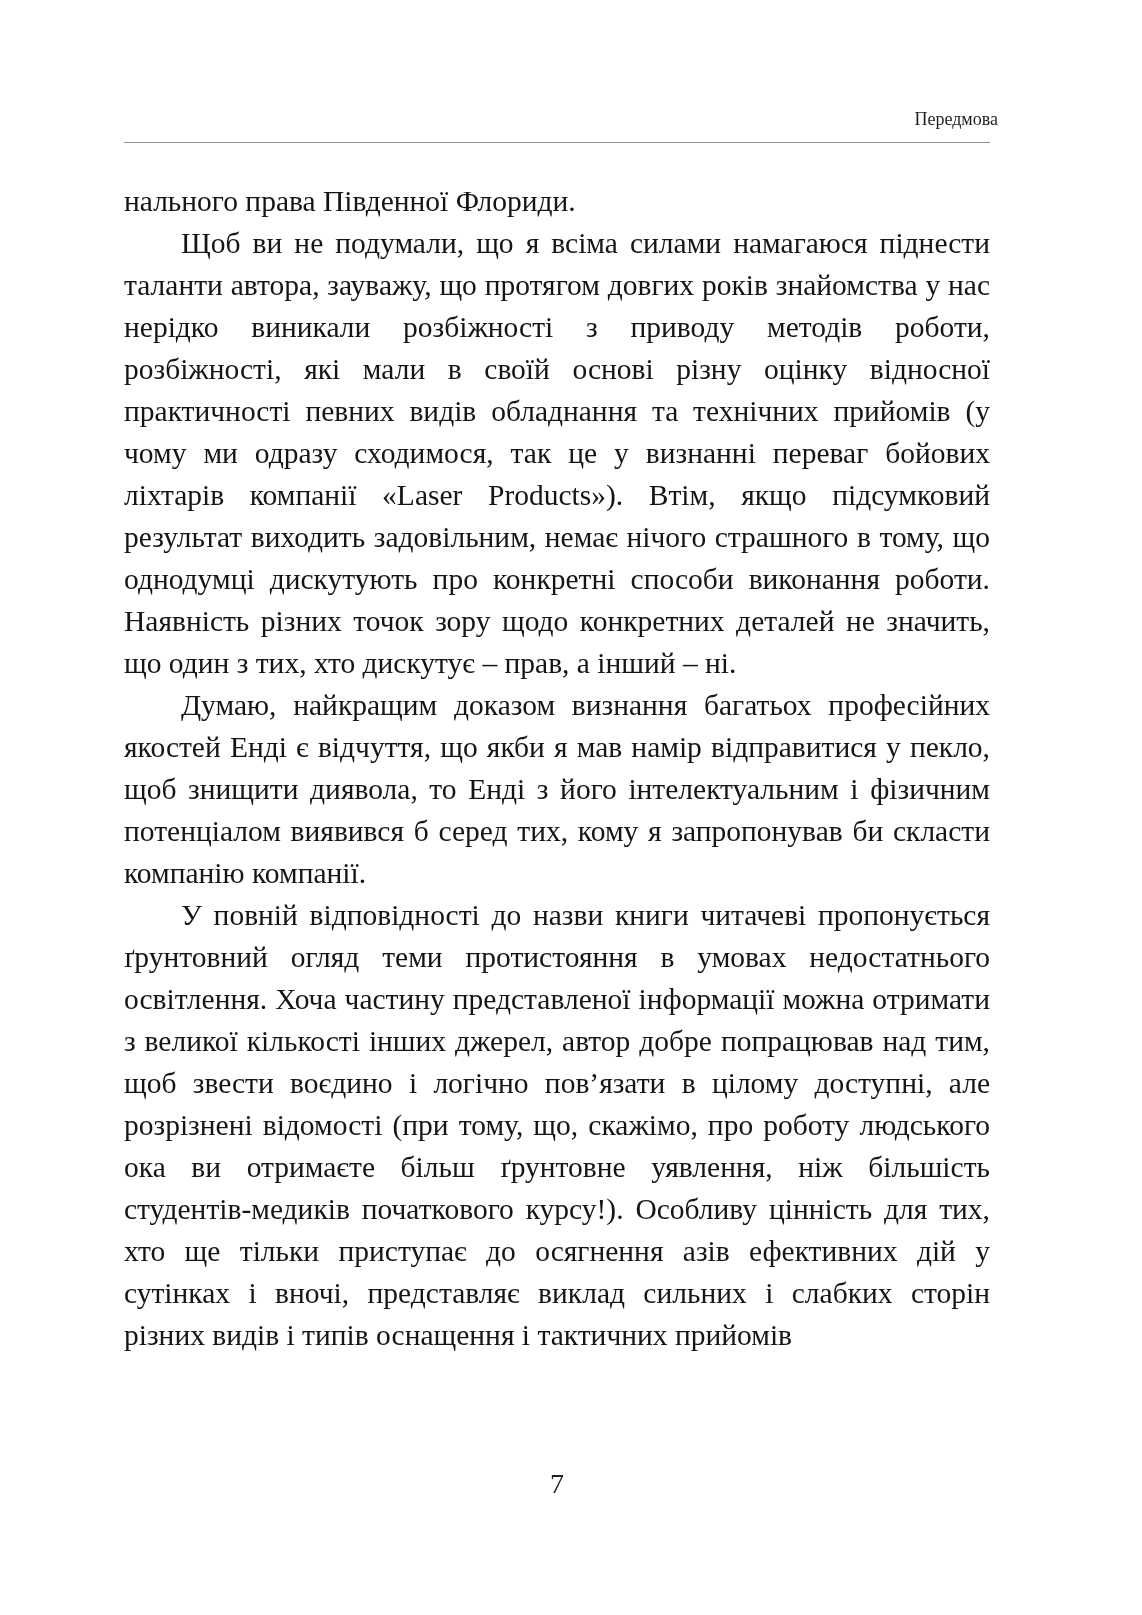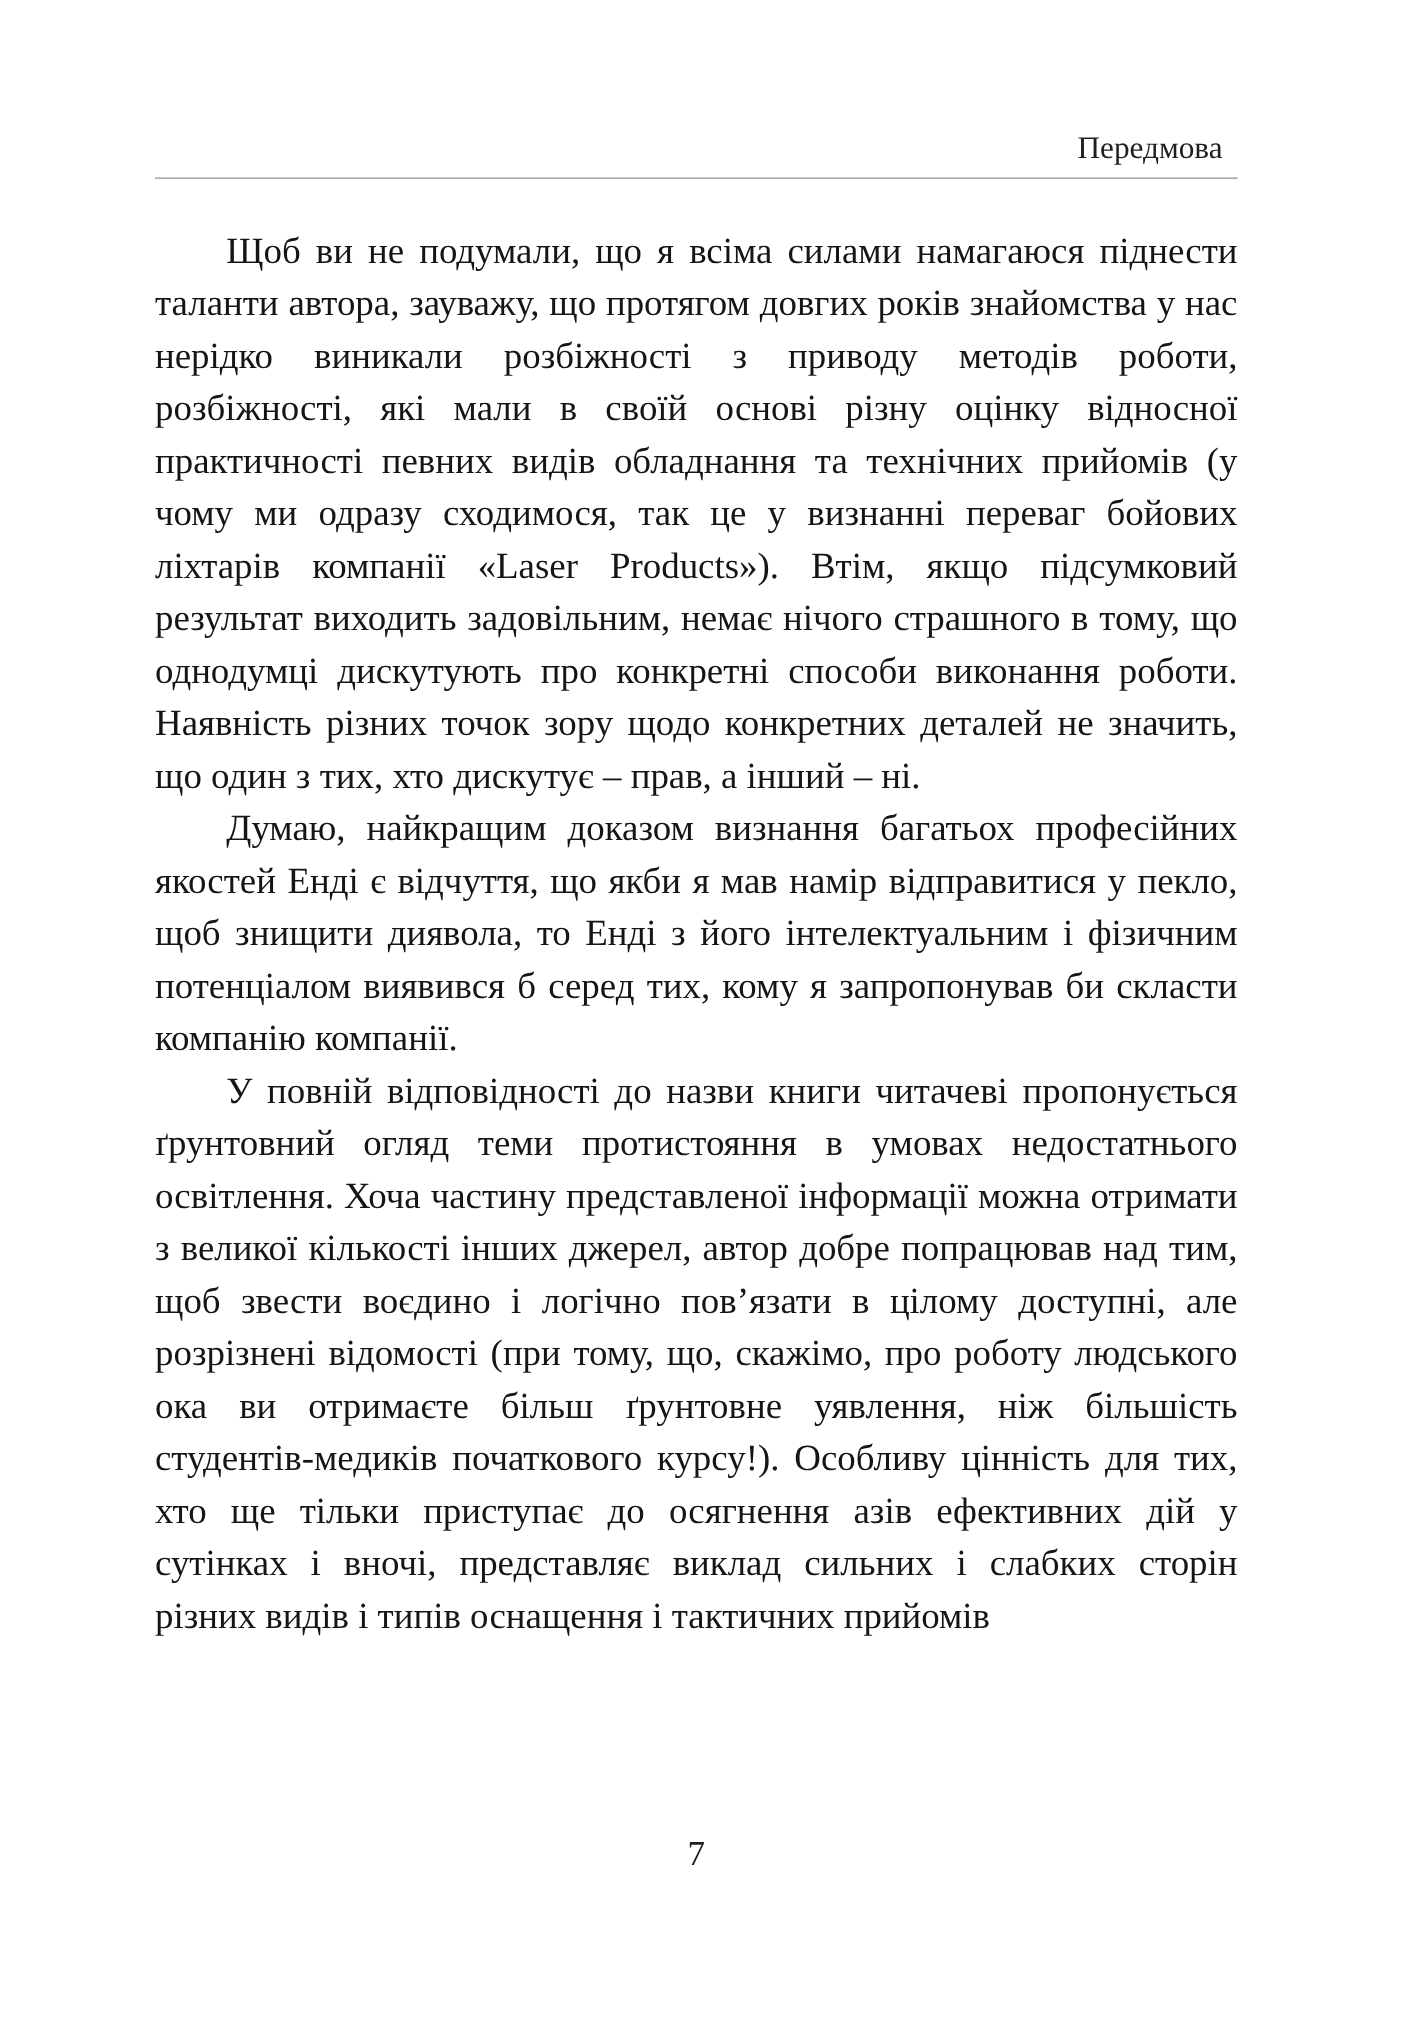--- a/index.html
+++ b/index.html
@@ -14,24 +14,24 @@
     height: 1615px;
     margin: 0 auto;
     background: #ffffff;
     color: #1a1a1a;
     font-family: "Liberation Serif", "DejaVu Serif", serif;
     overflow: hidden;
   }
   .running-head {
     position: absolute;
     top: 104px;
-    left: 112px;
+    left: 132px;
     width: 866px;
     text-align: right;
-    font-size: 25px;
+    font-size: 18px;
     line-height: 30px;
     color: #1f1f1f;
   }
   .head-rule {
     position: absolute;
     top: 142px;
     left: 124px;
     width: 866px;
     height: 0;
     border-top: 1px solid #8f8f8f;
@@ -68,20 +68,21 @@
 </head>
 <body>
 
 <div class="page">
 
   <div class="running-head">Передмова</div>
 
   <div class="head-rule"></div>
 
   <div class="body-text">
+    <p>нального права Південної Флориди.</p>
     <p class="indent">Щоб ви не подумали, що я всіма силами намагаюся піднести таланти автора, зауважу, що протягом довгих років знайомства у нас нерідко виникали розбіжності з приводу методів роботи, розбіжності, які мали в своїй основі різну оцінку відносної практичності певних видів обладнання та технічних прийомів (у чому ми одразу сходимося, так це у визнанні переваг бойових ліхтарів компанії «Laser Products»). Втім, якщо підсумковий результат виходить задовільним, немає нічого страшного в тому, що однодумці дискутують про конкретні способи виконання роботи. Наявність різних точок зору щодо конкретних деталей не значить, що один з тих, хто дискутує – прав, а інший – ні.</p>
     <p class="indent">Думаю, найкращим доказом визнання багатьох професійних якостей Енді є відчуття, що якби я мав намір відправитися у пекло, щоб знищити диявола, то Енді з його інтелектуальним і фізичним потенціалом виявився б серед тих, кому я запропонував би скласти компанію компанії.</p>
     <p class="indent">У повній відповідності до назви книги читачеві пропонується ґрунтовний огляд теми протистояння в умовах недостатнього освітлення. Хоча частину представленої інформації можна отримати з великої кількості інших джерел, автор добре попрацював над тим, щоб звести воєдино і логічно пов’язати в цілому доступні, але розрізнені відомості (при тому, що, скажімо, про роботу людського ока ви отримаєте більш ґрунтовне уявлення, ніж більшість студентів-медиків початкового курсу!). Особливу цінність для тих, хто ще тільки приступає до осягнення азів ефективних дій у сутінках і вночі, представляє виклад сильних і слабких сторін різних видів і типів оснащення і тактичних прийомів</p>
   </div>
 
   <div class="page-number">7</div>
 
 </div>
 
 </body></html>

